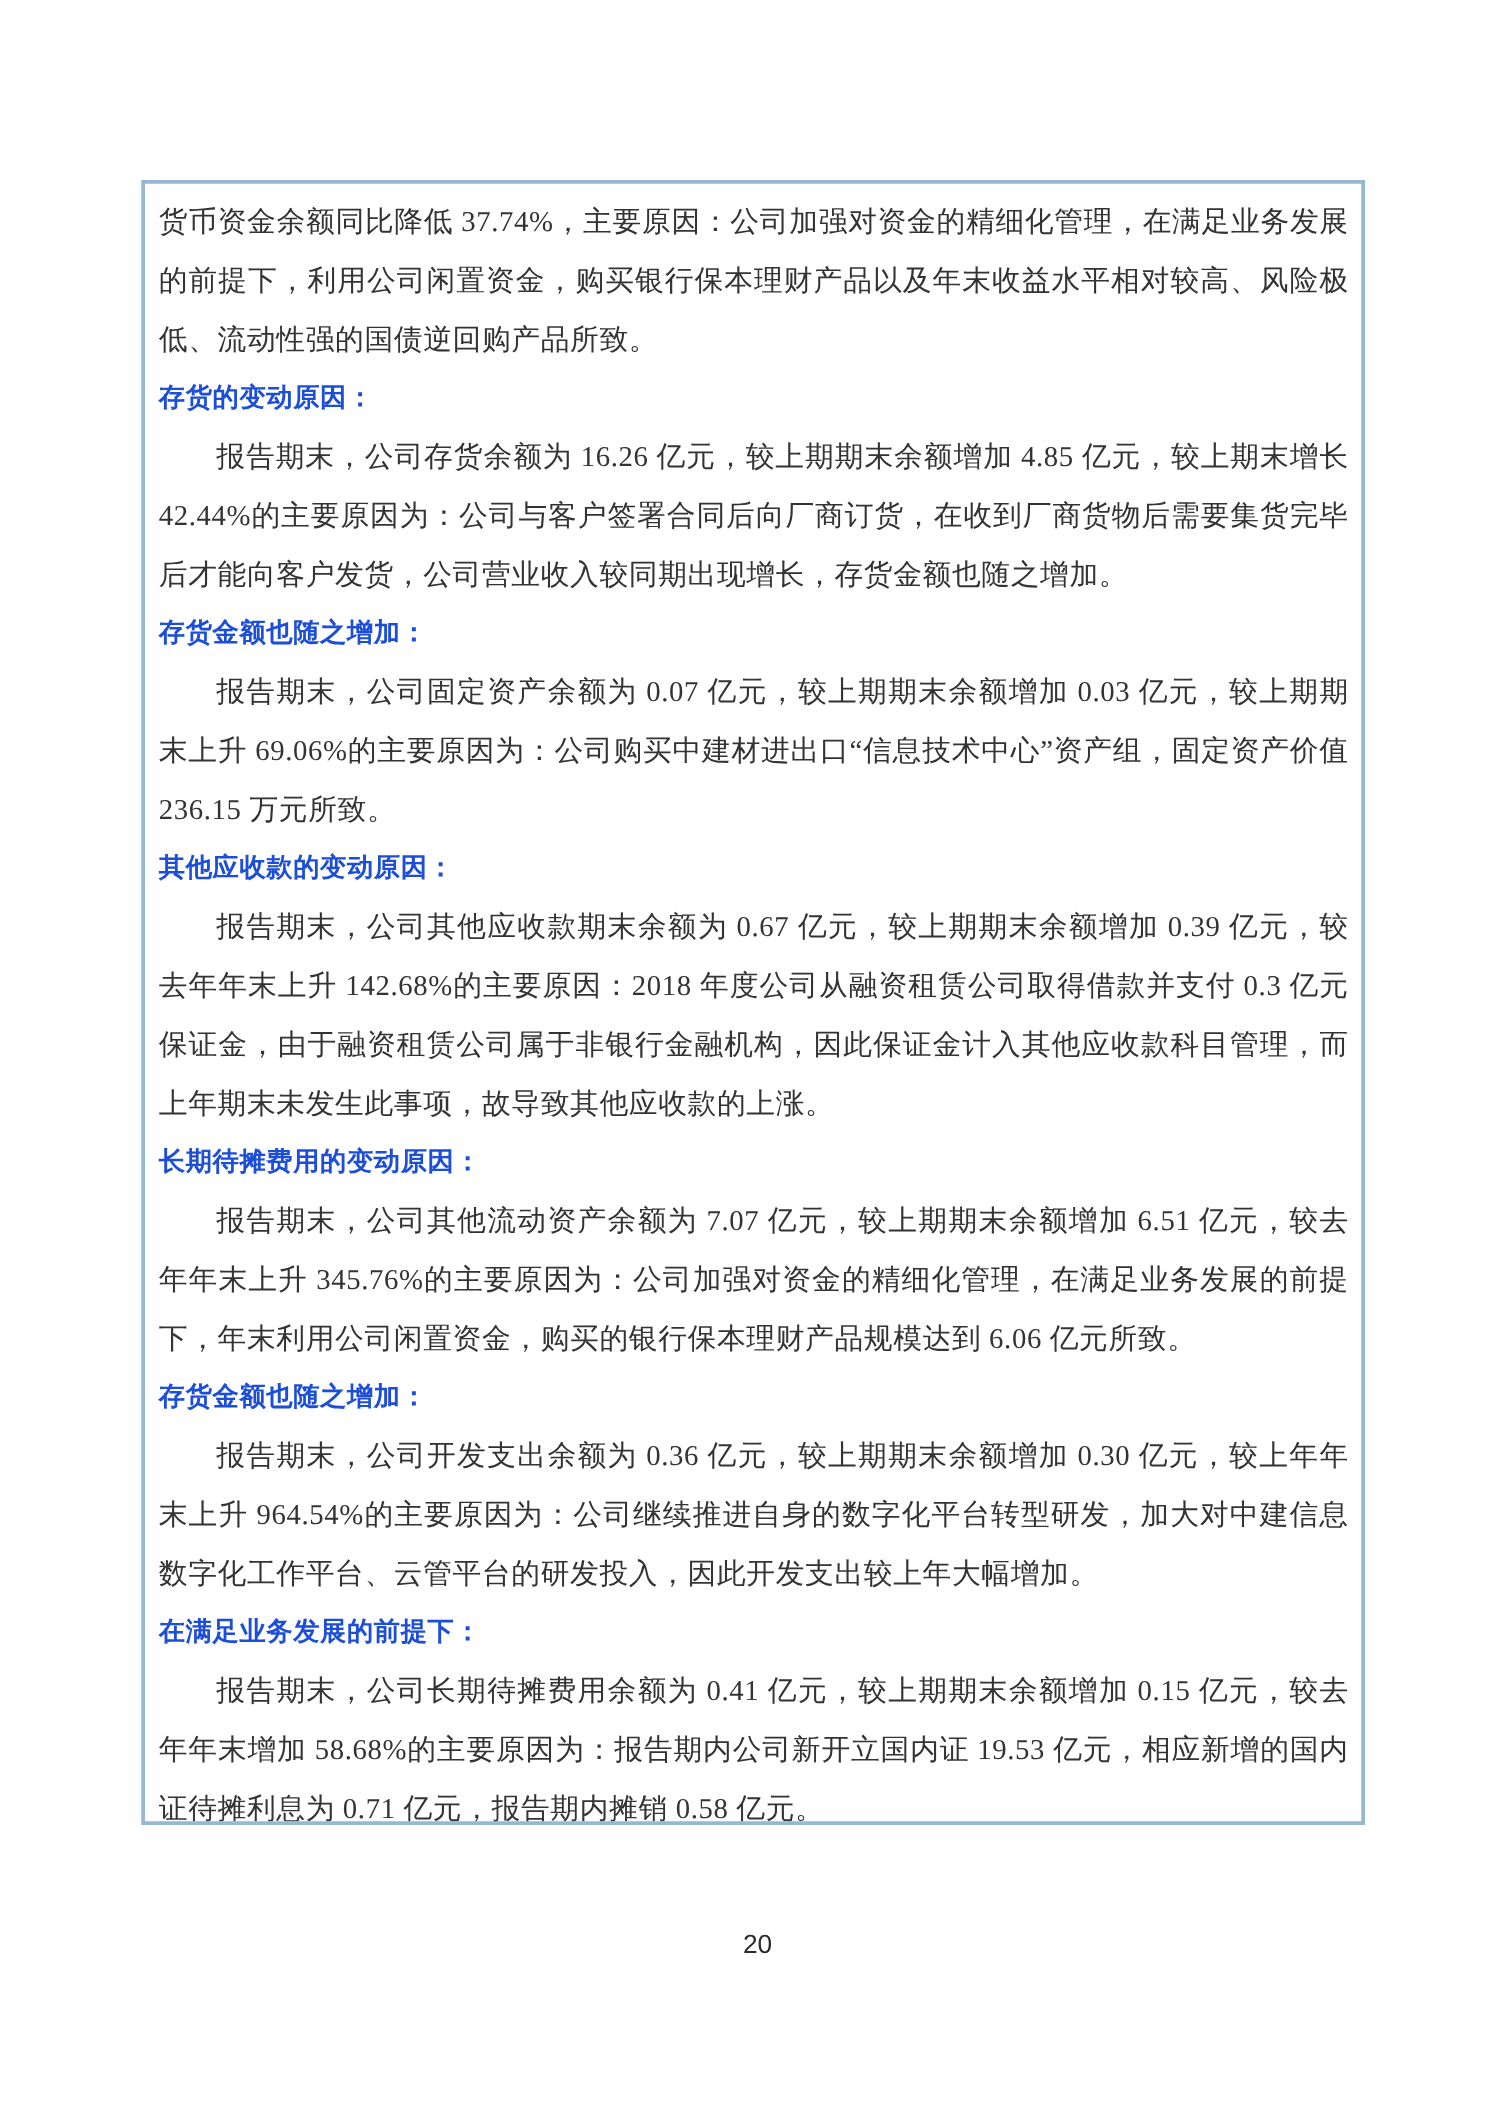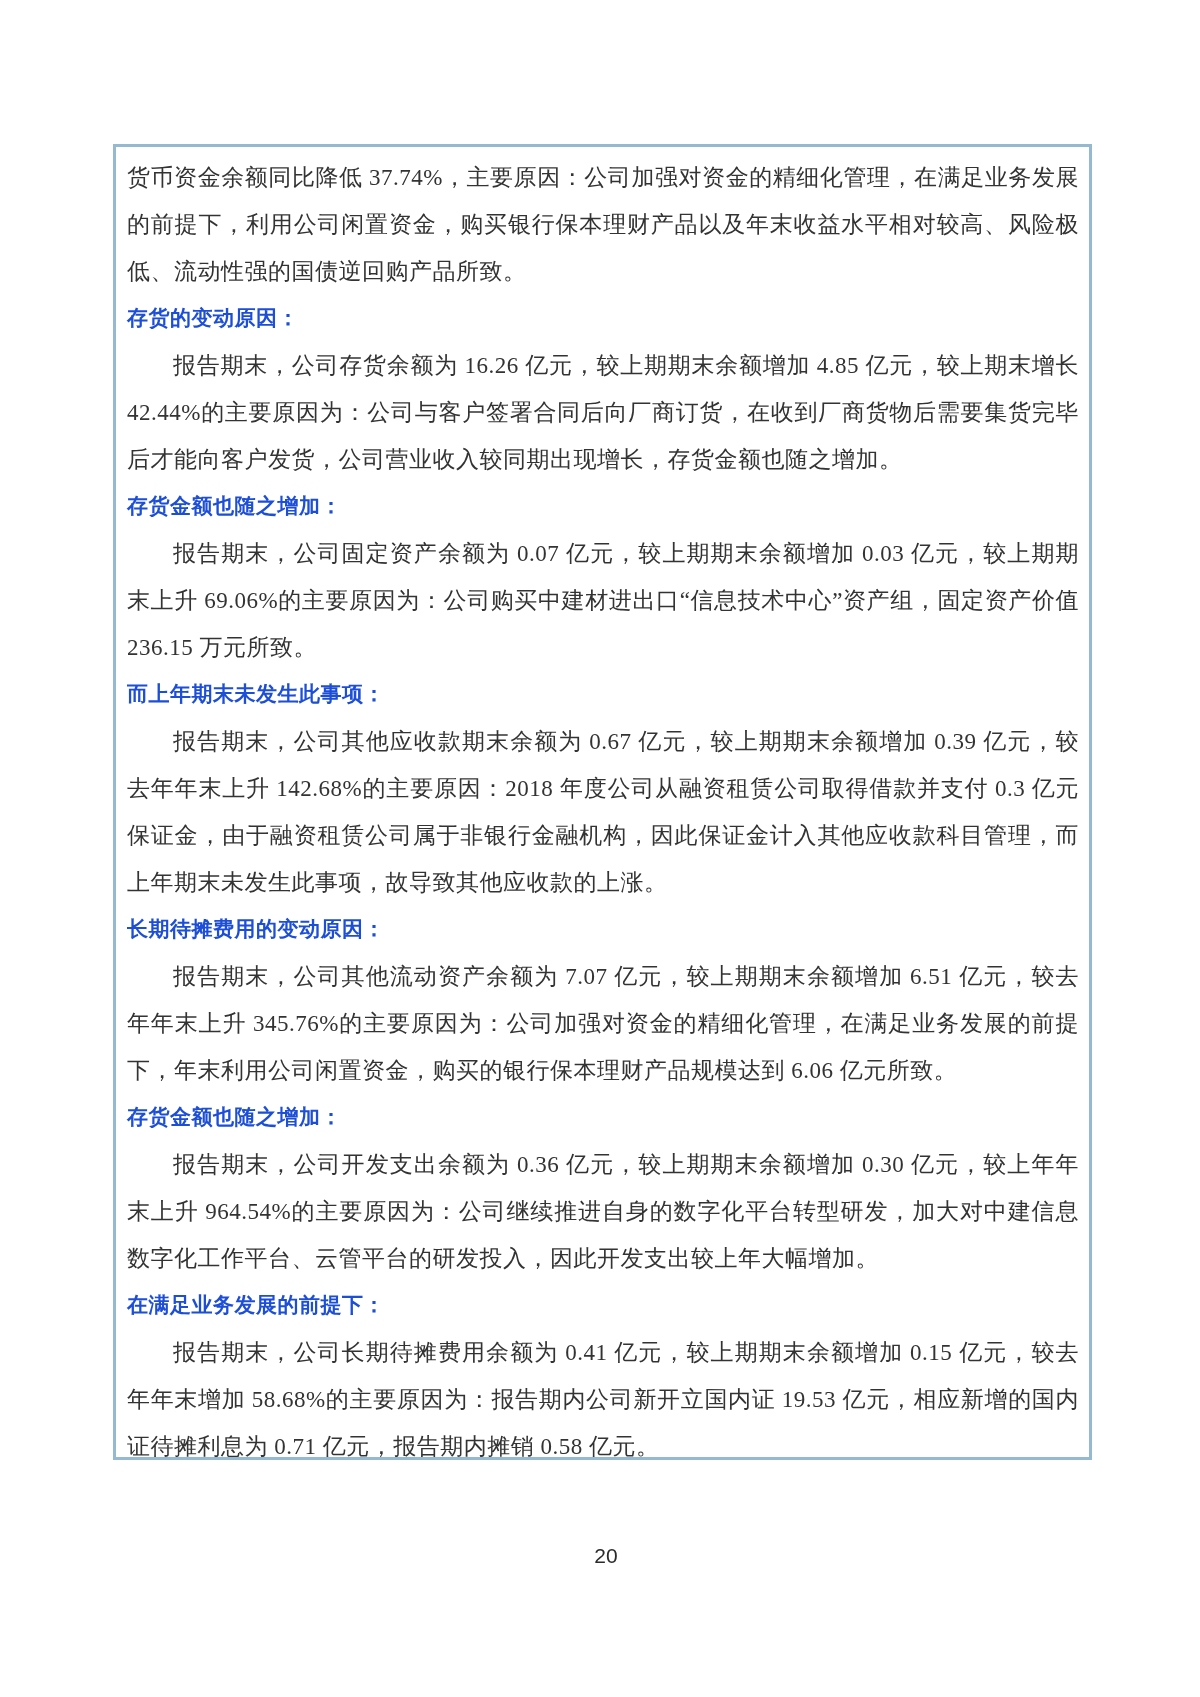--- a/index.html
+++ b/index.html
@@ -65,21 +65,21 @@
   <div class="content-box">
 
     <p class="para no-indent">货币资金余额同比降低 37.74%，主要原因：公司加强对资金的精细化管理，在满足业务发展的前提下，利用公司闲置资金，购买银行保本理财产品以及年末收益水平相对较高、风险极低、流动性强的国债逆回购产品所致。</p>
 
     <h3 class="heading">存货的变动原因：</h3>
     <p class="para">报告期末，公司存货余额为 16.26 亿元，较上期期末余额增加 4.85 亿元，较上期末增长 42.44%的主要原因为：公司与客户签署合同后向厂商订货，在收到厂商货物后需要集货完毕后才能向客户发货，公司营业收入较同期出现增长，存货金额也随之增加。</p>
 
     <h3 class="heading">存货金额也随之增加：</h3>
     <p class="para">报告期末，公司固定资产余额为 0.07 亿元，较上期期末余额增加 0.03 亿元，较上期期末上升 69.06%的主要原因为：公司购买中建材进出口“信息技术中心”资产组，固定资产价值 236.15 万元所致。</p>
 
-    <h3 class="heading">而上年期末未发生此事项：</h3>
+    <h3 class="heading">其他应收款的变动原因：</h3>
     <p class="para">报告期末，公司其他应收款期末余额为 0.67 亿元，较上期期末余额增加 0.39 亿元，较去年年末上升 142.68%的主要原因：2018 年度公司从融资租赁公司取得借款并支付 0.3 亿元保证金，由于融资租赁公司属于非银行金融机构，因此保证金计入其他应收款科目管理，而上年期末未发生此事项，故导致其他应收款的上涨。</p>
 
     <h3 class="heading">长期待摊费用的变动原因：</h3>
     <p class="para">报告期末，公司其他流动资产余额为 7.07 亿元，较上期期末余额增加 6.51 亿元，较去年年末上升 345.76%的主要原因为：公司加强对资金的精细化管理，在满足业务发展的前提下，年末利用公司闲置资金，购买的银行保本理财产品规模达到 6.06 亿元所致。</p>
 
     <h3 class="heading">存货金额也随之增加：</h3>
     <p class="para">报告期末，公司开发支出余额为 0.36 亿元，较上期期末余额增加 0.30 亿元，较上年年末上升 964.54%的主要原因为：公司继续推进自身的数字化平台转型研发，加大对中建信息数字化工作平台、云管平台的研发投入，因此开发支出较上年大幅增加。</p>
 
     <h3 class="heading">在满足业务发展的前提下：</h3>
     <p class="para">报告期末，公司长期待摊费用余额为 0.41 亿元，较上期期末余额增加 0.15 亿元，较去年年末增加 58.68%的主要原因为：报告期内公司新开立国内证 19.53 亿元，相应新增的国内证待摊利息为 0.71 亿元，报告期内摊销 0.58 亿元。</p>

